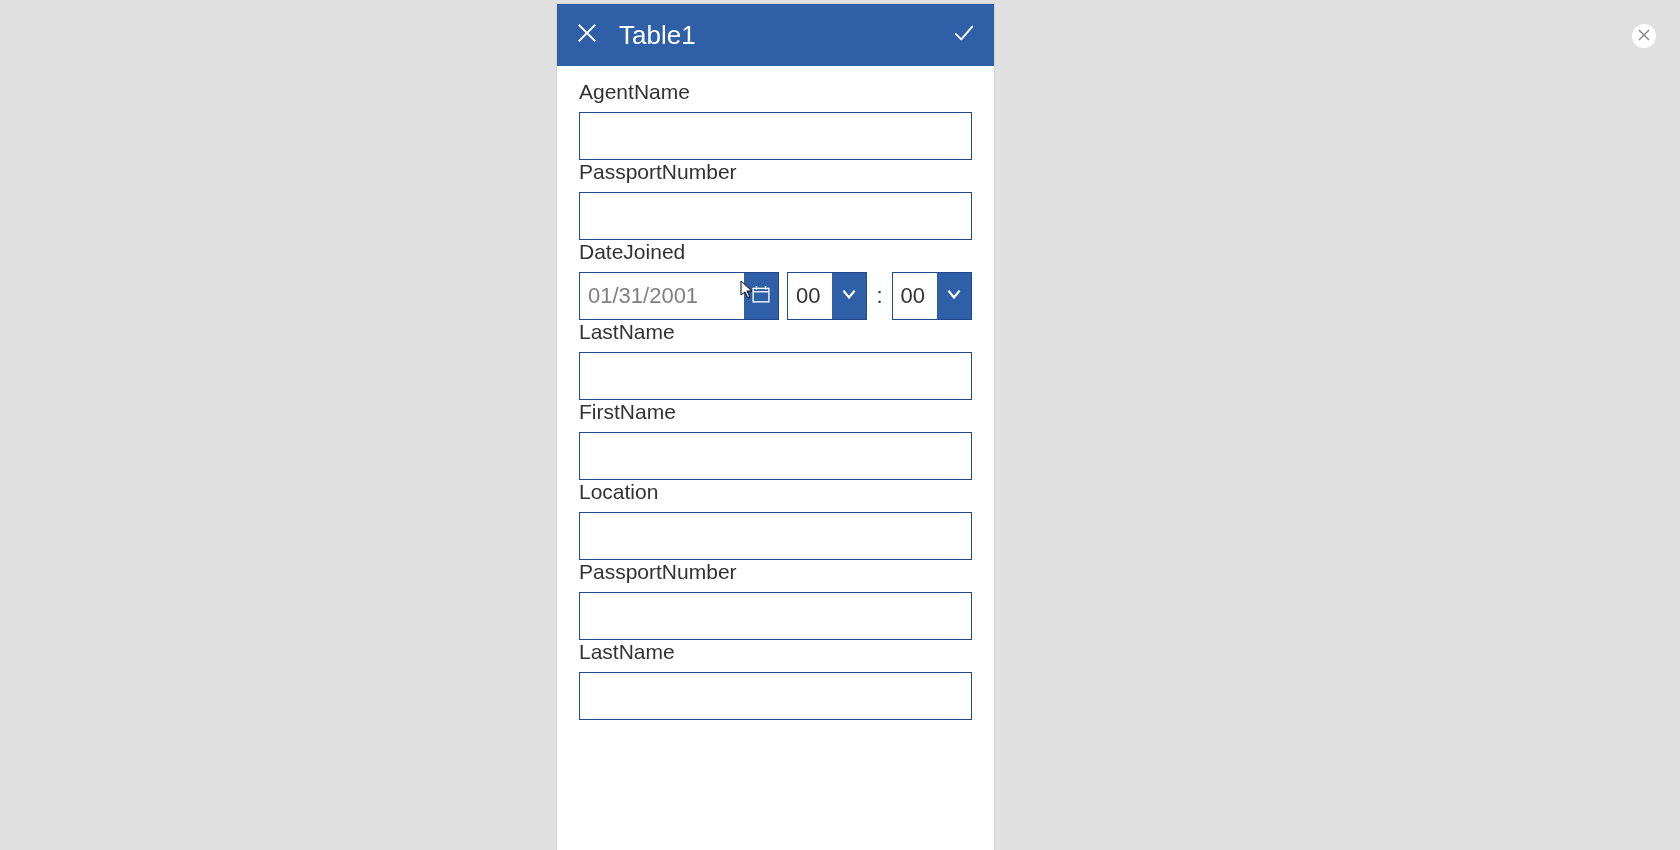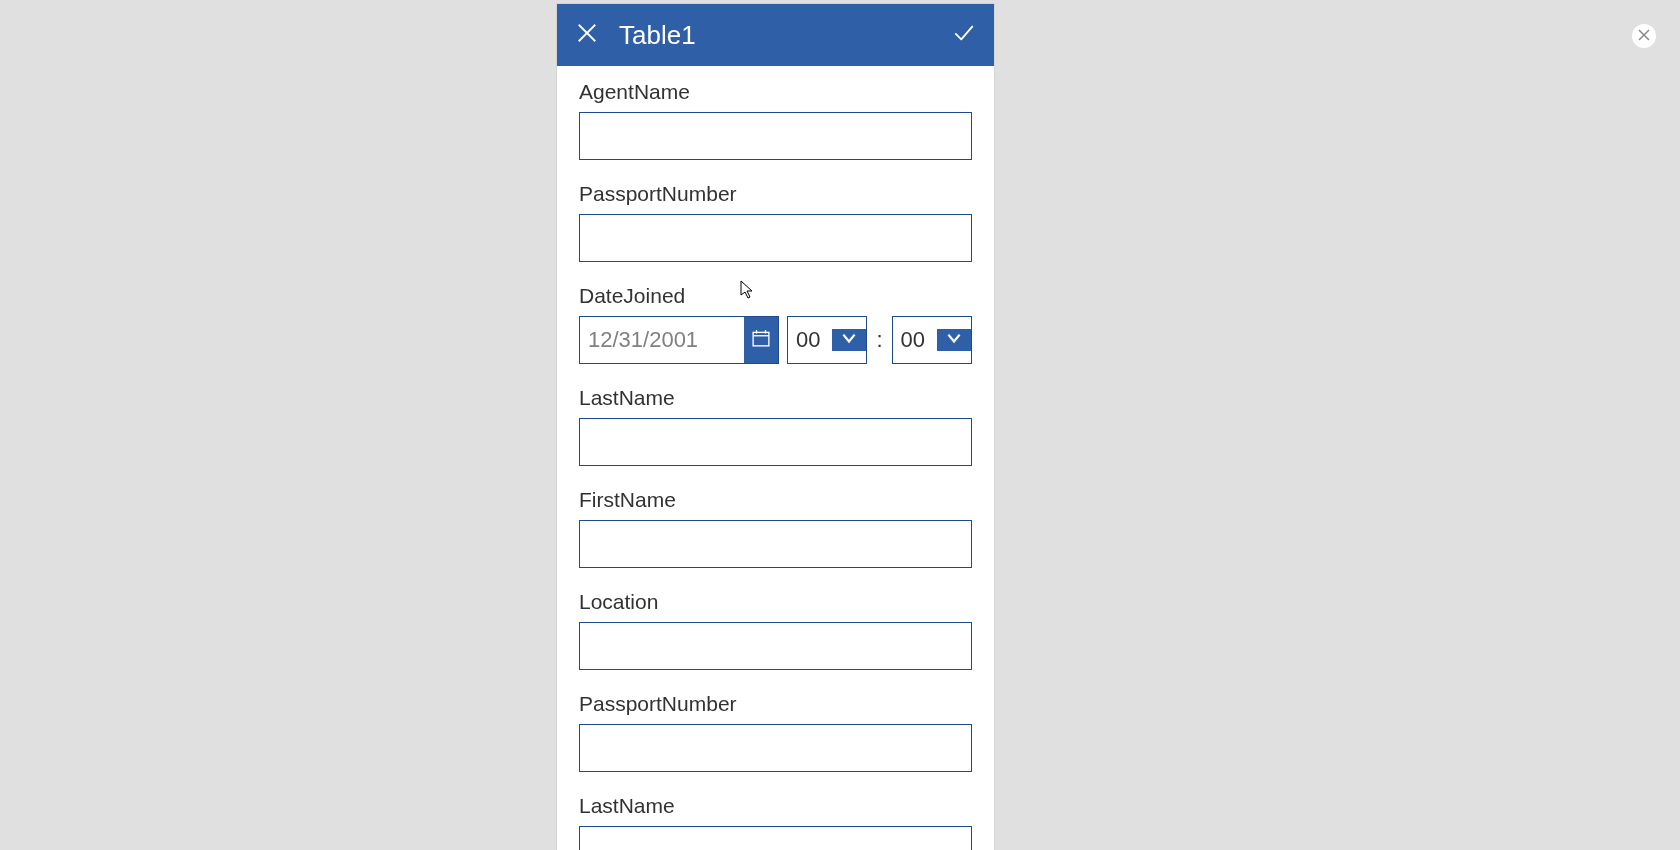--- a/index.html
+++ b/index.html
@@ -74,21 +74,20 @@
     flex: 1;
     overflow-y: auto;
     padding: 14px 22px 20px 22px;
   }
   
   .form-scroll::-webkit-scrollbar { width: 8px; }
   .form-scroll::-webkit-scrollbar-thumb { background: #c8c8c8; border-radius: 4px; }
   .form-scroll::-webkit-scrollbar-track { background: #f1f1f1; }
 
   .field {
-    margin-bottom: 22px;
   }
   .field-label {
     font-size: 21px;
     color: #323232;
     margin-bottom: 8px;
   }
   .text-input {
     width: 100%;
     height: 48px;
     border: 1px solid #1f4b8e;
@@ -138,21 +137,20 @@
     color: #333;
     padding: 0 1px;
   }
 
   .dd-box {
     display: flex;
     border: 1px solid #1f4b8e;
     height: 48px;
     box-sizing: border-box;
     flex: 1;
-    align-items: center;
   }
   .dd-box .dd-text {
     flex: 1;
     display: flex;
     align-items: center;
     padding-left: 8px;
     font-size: 22px;
     background: #ffffff;
     color: #333;
   }
@@ -218,21 +216,21 @@
     <div class="field">
       <div class="field-label">PassportNumber</div>
       <input class="text-input" type="text" value="" style="">
     </div>
 
     <div class="field">
       <div class="field-label">DateJoined</div>
       <div class="date-row">
 
         <div class="date-box">
-          <div class="date-text">12/31/2001</div>
+          <div class="date-text">01/31/2001</div>
           <div class="date-btn">
             <span>
               <svg viewBox="0 0 16 16">
                   <rect x="1" y="3" width="14" height="12" fill="none" stroke="#ffffff" stroke-width="1.2"></rect>
                   <line x1="1" y1="6" x2="15" y2="6" stroke="#ffffff" stroke-width="1.2"></line>
                   <line x1="4" y1="1" x2="4" y2="4" stroke="#ffffff" stroke-width="1.2"></line>
                   <line x1="12" y1="1" x2="12" y2="4" stroke="#ffffff" stroke-width="1.2"></line>
                 </svg>
             </span>
           </div>

